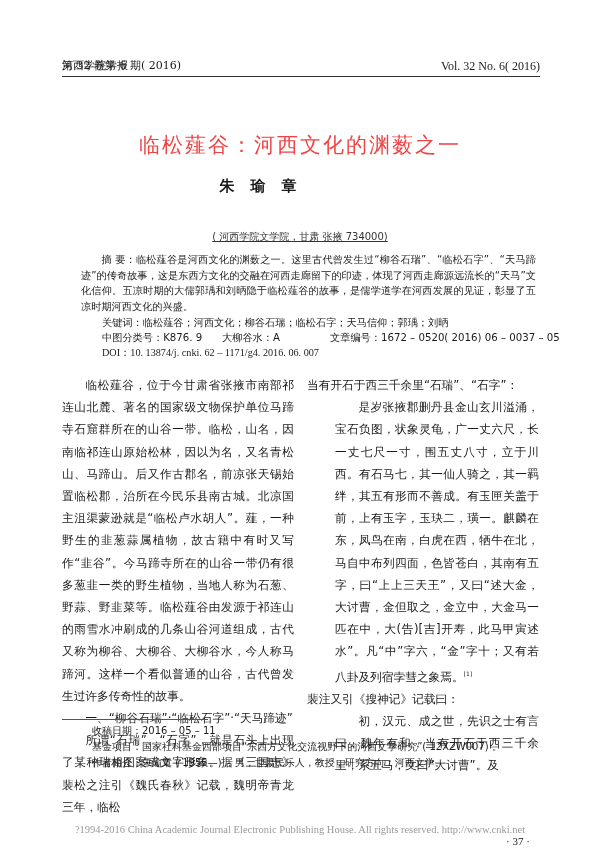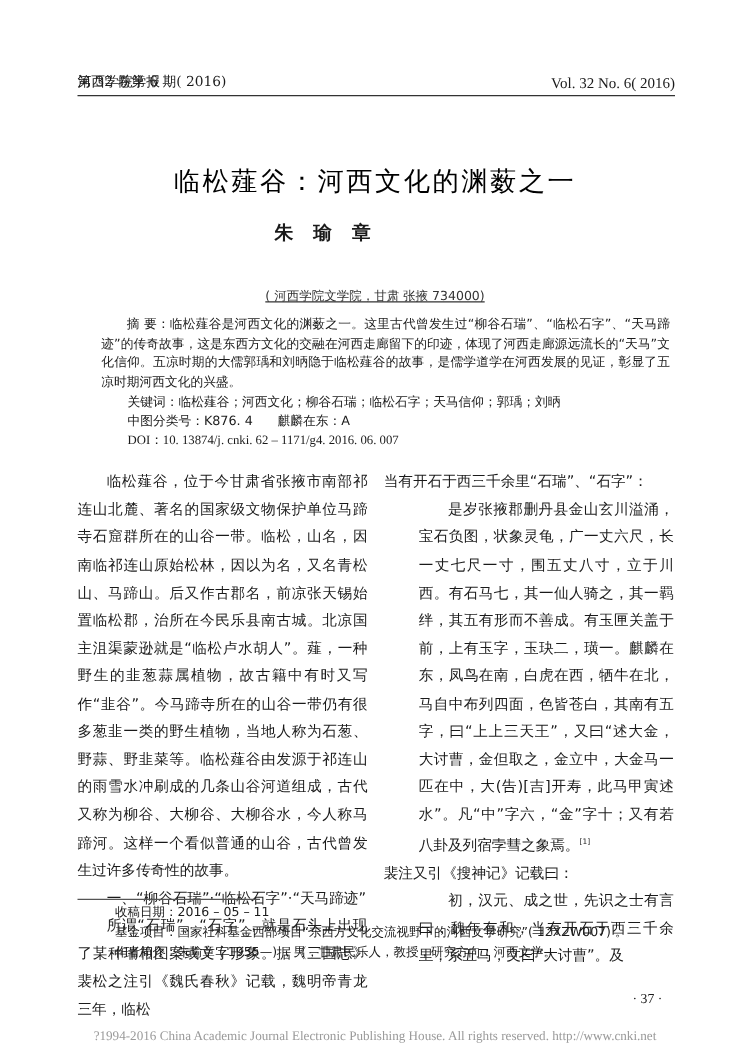--- a/index.html
+++ b/index.html
@@ -4,38 +4,38 @@
   <style>
     html, body { margin:0; padding:0; background:#ffffff; }
     body { width:600px; height:850px; position:relative; overflow:hidden; color:#1a1a1a;
       font-family:"DejaVu Sans", "Liberation Sans", sans-serif; }
     .abs { position:absolute; }
     .header { left:62px; top:58px; width:478px; height:18px; border-bottom:1.5px solid #333;
       font-size:11px; line-height:14px; }
     .header .l { position:absolute; left:0; top:1px; font-family:"DejaVu Serif", serif; }
     .header .c { position:absolute; left:0; right:0; text-align:left; top:1px; }
     .header .r { position:absolute; right:0; top:1px; font-family:"Liberation Serif", serif; font-size:12px; }
-    .title { left:0; width:600px; top:131px; text-align:center; font-size:21px; letter-spacing:2px; color:#000000; }
+    .title { left:0; width:600px; top:131px; text-align:center; font-size:21px; letter-spacing:2px; color:#ef4444; }
     .author { left:0; width:532px; top:177px; text-align:center; font-size:15px; font-weight:bold; letter-spacing:16px; }
     .affil { left:0; width:600px; top:230px; text-align:center; font-size:10px; color:#333;text-decoration:underline; }
     .abstract { left:81px; top:252px; width:455px; font-size:10.2px; line-height:15.7px; text-indent:2em; text-align:justify; }
     .meta { left:102px; width:440px; font-size:10.2px; line-height:15px; white-space:nowrap; }
     .meta .s2 { position:absolute; left:66px; }
     .meta .s3 { position:absolute; left:194px; }
     .col { font-size:11.7px; line-height:22.2px; text-align:justify; }
     .col p { margin:0; }
     .left { left:62px; top:374px; width:232px; }
     .right { left:307px; top:374px; width:232px; }
     .indent { text-indent:2em; }
     .quote { padding-left:28px; }
     .quote .indent { text-indent:2em; }
     .sup { font-size:6px; vertical-align:super; }
     .rule { left:62px; top:719px; width:146px; border-top:1px solid #555; }
     .foot { left:62px; width:480px; font-size:10px; line-height:14px; white-space:nowrap;margin-left:30px; }
-    .pageno { left:506px; top:793px; font-size:11px; font-family:"Liberation Serif", serif; }
+    .pageno { left:506px; top:835px; font-size:11px; font-family:"Liberation Serif", serif; }
     .copyright { left:0; width:600px; top:824px; text-align:center; font-size:10.5px; color:#9a9a9a; font-family:"Liberation Serif", serif; }
   </style>
 </head>
 <body>
 
 <div class="abs header">
   <span class="l">第 32 卷第 6 期( 2016)</span>
   <span class="c">河西学院学报</span>
   <span class="r">Vol. 32   No. 6( 2016)</span>
 </div>
@@ -43,22 +43,23 @@
 <div class="abs title">临松薤谷：河西文化的渊薮之一</div>
 <div class="abs author">朱瑜章</div>
 <div class="abs affil">( 河西学院文学院，甘肃   张掖   734000)</div>
 
 <div class="abs abstract">摘   要：临松薤谷是河西文化的渊薮之一。这里古代曾发生过“柳谷石瑞”、“临松石字”、“天马蹄迹”的传奇故事，这是东西方文化的交融在河西走廊留下的印迹，体现了河西走廊源远流长的“天马”文化信仰。五凉时期的大儒郭瑀和刘昞隐于临松薤谷的故事，是儒学道学在河西发展的见证，彰显了五凉时期河西文化的兴盛。</div>
 
 <div class="abs meta" style="top:315px;">
   <span>关键词：临松薤谷；河西文化；柳谷石瑞；临松石字；天马信仰；郭瑀；刘昞</span>
 </div>
 <div class="abs meta" style="top:330px;">
-  <span>中图分类号：K876. 4</span>
-  <span class="s2" style="left:120px;">麒麟在东：A</span>
+  <span>中图分类号：K876. 9</span>
+  <span class="s2" style="left:120px;">大柳谷水：A</span>
+  <span class="s3" style="left:228px;">文章编号：1672 – 0520( 2016) 06 – 0037 – 05</span>
 </div>
 <div class="abs meta" style="top:345px; font-family:'Liberation Serif', serif;">DOI：10. 13874/j. cnki. 62 – 1171/g4. 2016. 06. 007</div>
 
 <div class="abs col left">
   <p class="indent">临松薤谷，位于今甘肃省张掖市南部祁连山北麓、著名的国家级文物保护单位马蹄寺石窟群所在的山谷一带。临松，山名，因南临祁连山原始松林，因以为名，又名青松山、马蹄山。后又作古郡名，前凉张天锡始置临松郡，治所在今民乐县南古城。北凉国主沮渠蒙逊就是“临松卢水胡人”。薤，一种野生的韭葱蒜属植物，故古籍中有时又写作“韭谷”。今马蹄寺所在的山谷一带仍有很多葱韭一类的野生植物，当地人称为石葱、野蒜、野韭菜等。临松薤谷由发源于祁连山的雨雪水冲刷成的几条山谷河道组成，古代又称为柳谷、大柳谷、大柳谷水，今人称马蹄河。这样一个看似普通的山谷，古代曾发生过许多传奇性的故事。</p>
   <p class="indent">一、“柳谷石瑞”·“临松石字”·“天马蹄迹”</p>
   <p class="indent">所谓“石瑞”、“石字”，就是石头上出现了某种瑞相图案或文字形象。据《三国志》裴松之注引《魏氏春秋》记载，魏明帝青龙三年，临松</p>
 </div>
 
 <div class="abs col right">

